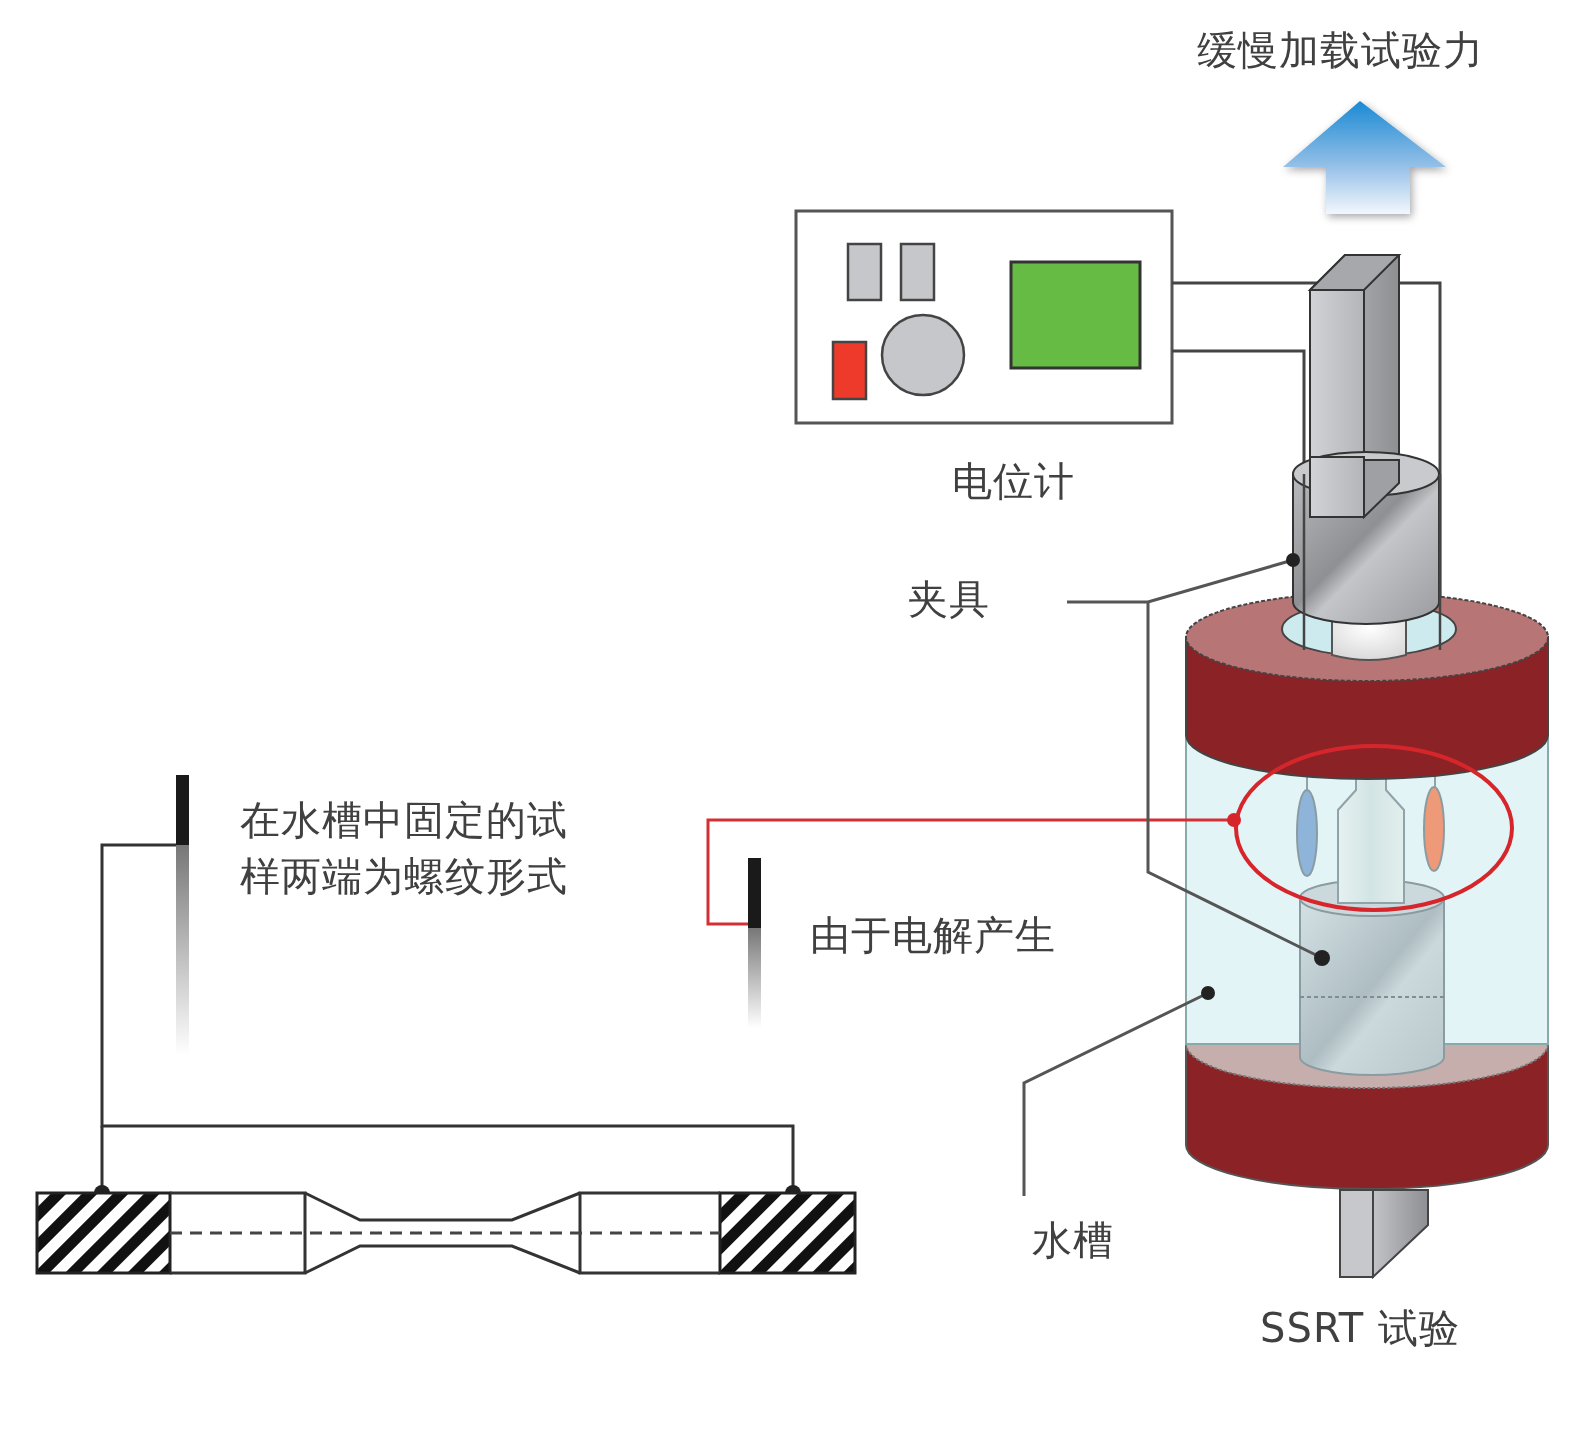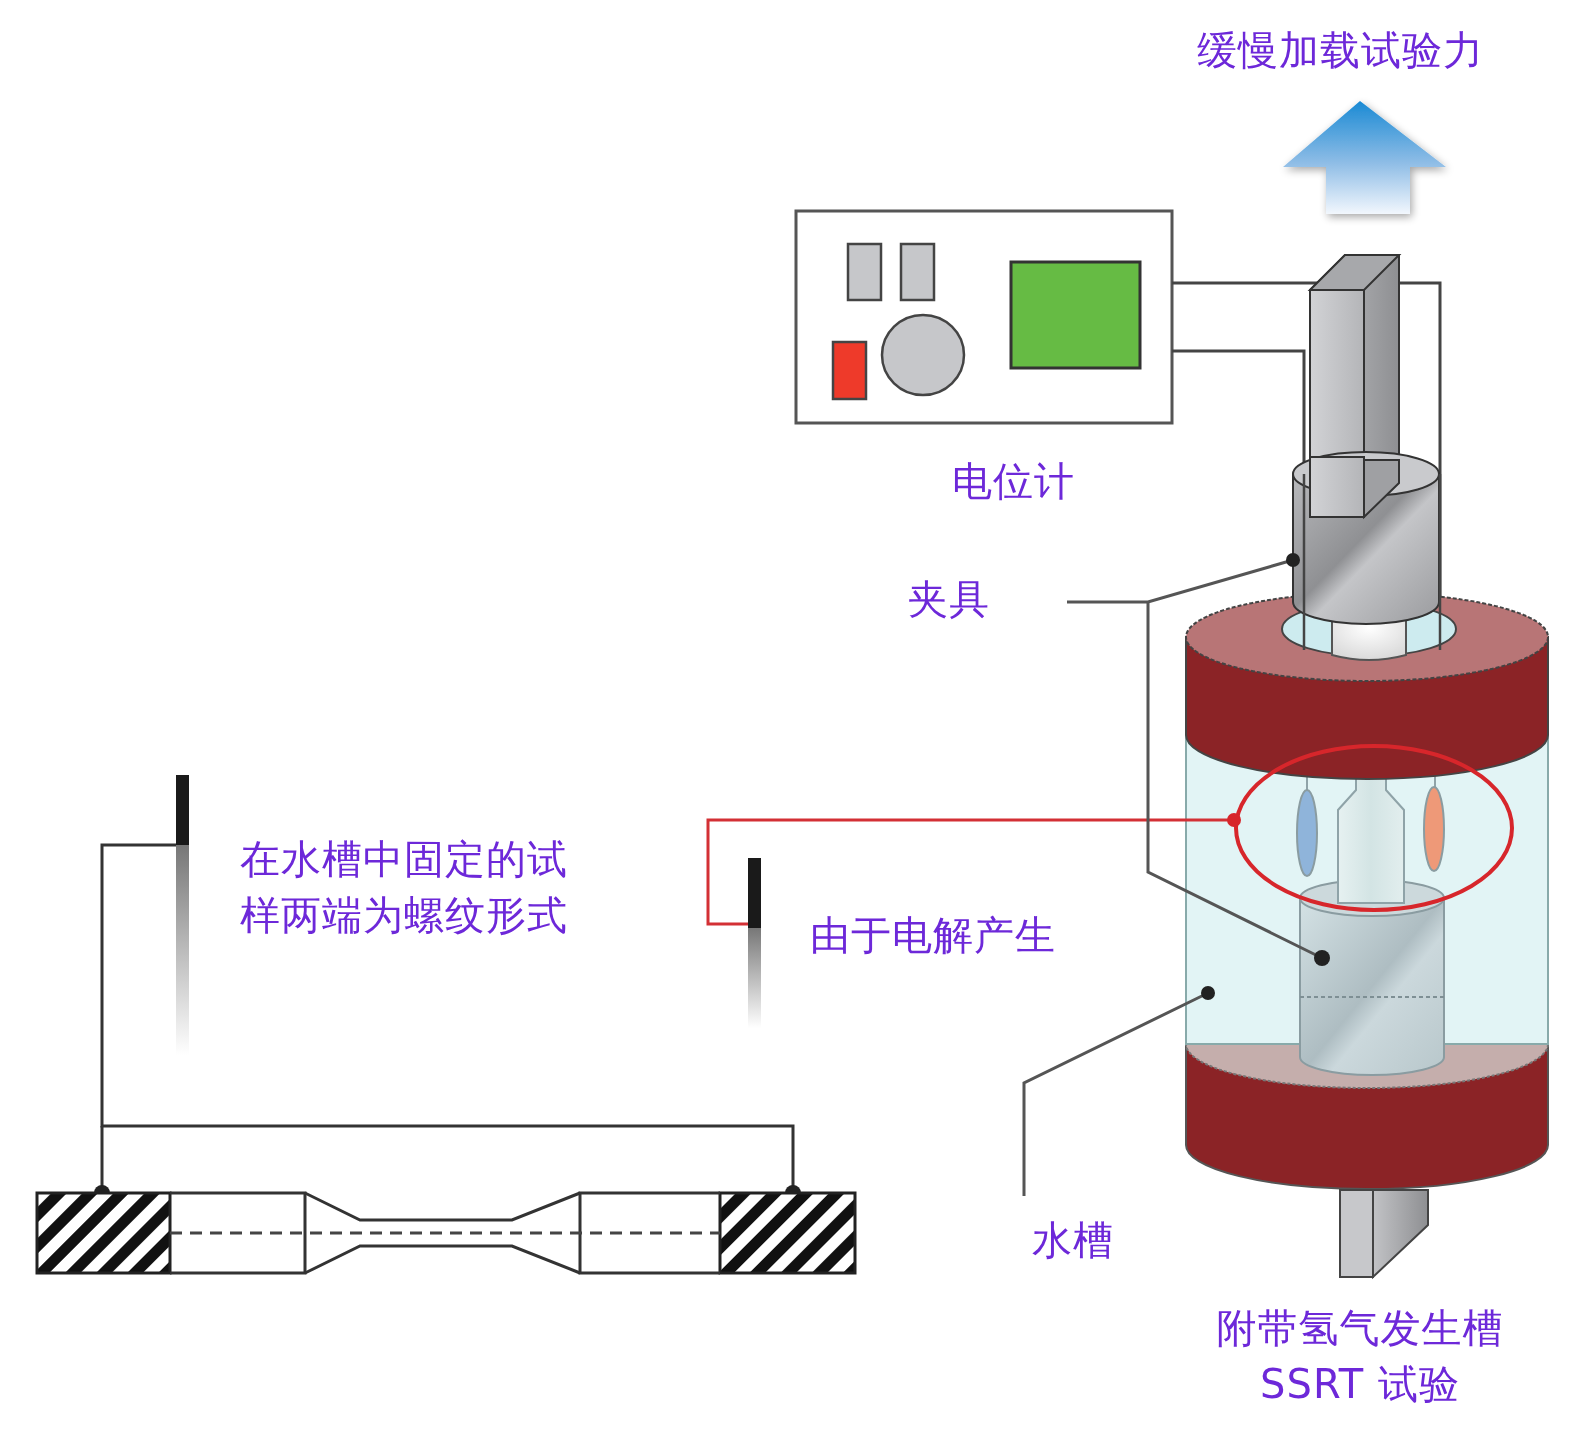--- a/index.html
+++ b/index.html
@@ -1,19 +1,19 @@
 <!DOCTYPE html>
 <html><head>
 <meta charset="utf-8">
 <style>
   html, body { margin: 0; padding: 0; background: #ffffff; }
   body { width: 1582px; height: 1436px; position: relative; overflow: hidden;
          font-family: "DejaVu Sans", "Liberation Sans", sans-serif; color: #111; }
   svg.diagram { position: absolute; left: 0; top: 0; width: 1582px; height: 1436px; }
-  .lbl { position: absolute; font-size: 40px; line-height: 56px; color: #6d28d9; white-space: nowrap; letter-spacing: 1px; }
+  .lbl { position: absolute; font-size: 40px; line-height: 56px; color: #404040; white-space: nowrap; letter-spacing: 1px; }
   .lbl.multi { white-space: normal; }
   .lbl .line { display: block; }
   .center { text-align: center; }
 </style>
 </head>
 <body>
 
 <svg class="diagram" viewBox="0 0 1582 1436">
   <defs>
     <linearGradient id="arrowGrad" x1="0" y1="0" x2="0" y2="1">
@@ -182,24 +182,23 @@
     <polyline points="720,1193 580,1193 580,1273 720,1273" fill="none" stroke="#333" stroke-width="3"></polyline>
     <polyline points="305,1193 360,1220 512,1220 580,1193" fill="none" stroke="#333" stroke-width="3"></polyline>
     <polyline points="305,1273 360,1246 512,1246 580,1273" fill="none" stroke="#333" stroke-width="3"></polyline>
     <line x1="170" y1="1233" x2="720" y2="1233" stroke="#444" stroke-width="3" stroke-dasharray="12,8"></line>
   </g>
 </svg>
 
 <div class="lbl" style="left:1197px; top:22px;">缓慢加载试验力</div>
 <div class="lbl" style="left:952px; top:453px;">电位计</div>
 <div class="lbl" style="left:908px; top:575px;font-family:Liberation Mono, monospace;">夹具</div>
-<div class="lbl multi" style="left:240px; top:831px;">
+<div class="lbl multi" style="left:240px; top:792px;">
   <span class="line">在水槽中固定的试</span>
   <span class="line">样两端为螺纹形式</span>
 </div>
 <div class="lbl multi" style="left:810px; top:890px;margin-top:17px;">
   <span class="line">由于电解产生</span>
 </div>
 <div class="lbl" style="left:1032px; top:1212px;">水槽</div>
 <div class="lbl multi center" style="left:1205px; top:1300px; width:310px;">
-  <span class="line">附带氢气发生槽</span>
   <span class="line">SSRT 试验</span>
 </div>
 
 </body></html>

